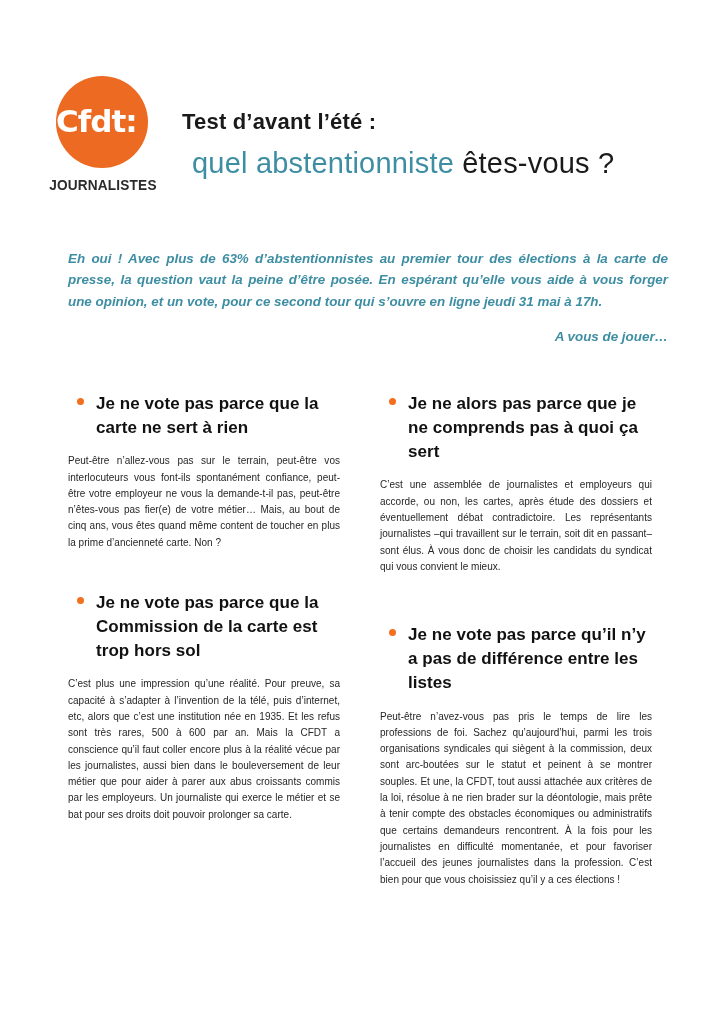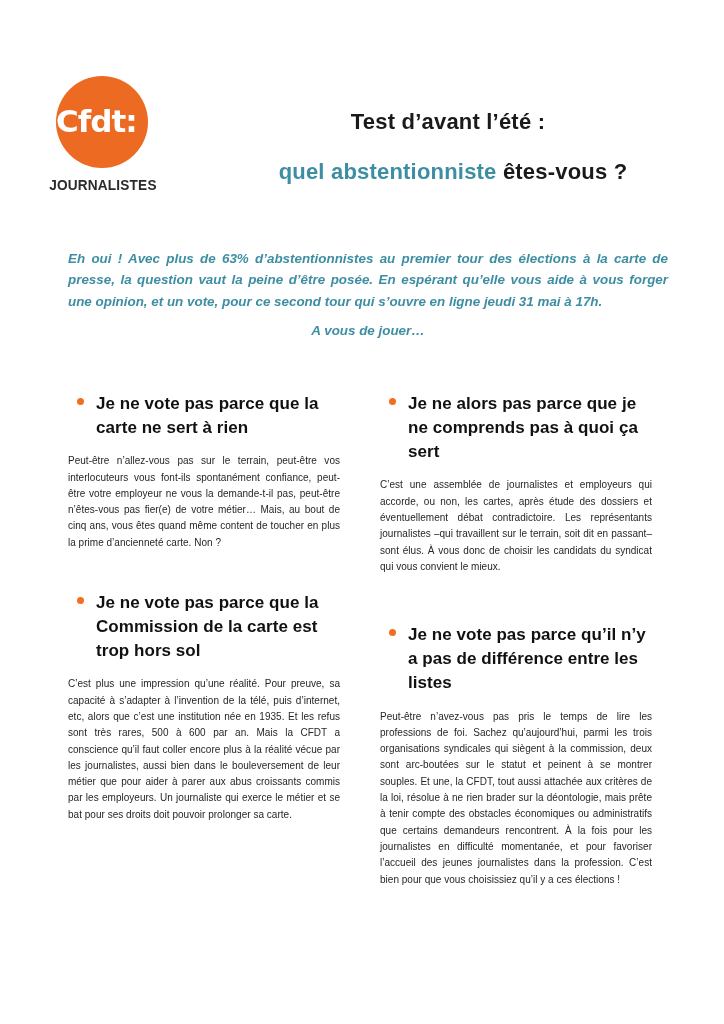--- a/index.html
+++ b/index.html
@@ -69,37 +69,36 @@
     font-size: 15.5px;
     letter-spacing: 0.2px;
     color: #2b2b2b;
     transform: scaleX(0.88);
     transform-origin: center;
     white-space: nowrap;
   }
 
   .title-block {
     position: absolute;
-    left: 198px;
+    left: 182px;
     top: 108px;
     width: 500px;
-    text-align: center;
   }
   .title-line1 {
     font-size: 22px;
     font-weight: bold;
     color: #1a1a1a;
     letter-spacing: 0.2px;
     line-height: 1.25;
   }
   .title-line2 {
-    margin-top: 22px;
+    margin-top: 9px;
     margin-left: 10px;
-    font-size: 22px;
-    font-weight: bold;
+    font-size: 29px;
+    font-weight: normal;
     letter-spacing: 0.2px;
     line-height: 1.25;
     color: #1a1a1a;
   }
   .title-accent {
     color: #3E8EA3;
   }
 
   
   .intro {
@@ -111,22 +110,22 @@
   .intro p {
     margin: 0;
     font-size: 13.4px;
     line-height: 1.60;
     font-weight: bold;
     font-style: italic;
     color: #3E8EA3;
     text-align: justify;
   }
   .intro p.intro-sign {
-    margin-top: 8px;
-    text-align: center;
+    margin-top: 14px;
+    text-align: right;
   }
 
   
   .columns {
     position: absolute;
     left: 0;
     top: 392px;
     width: 724px;
   }
   .col {

